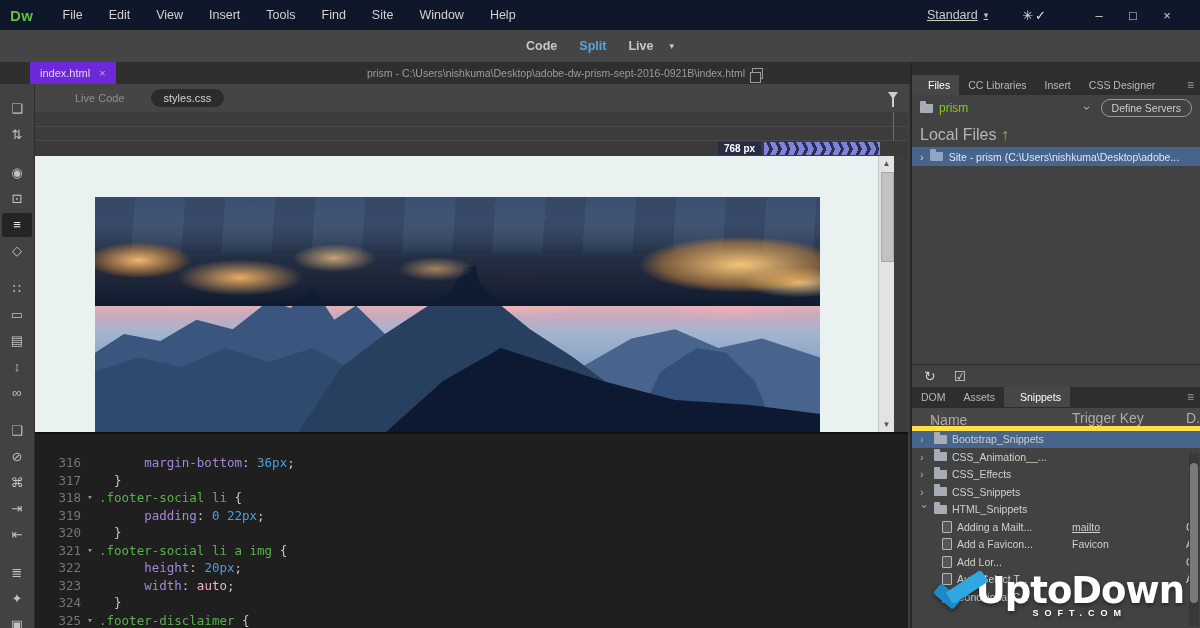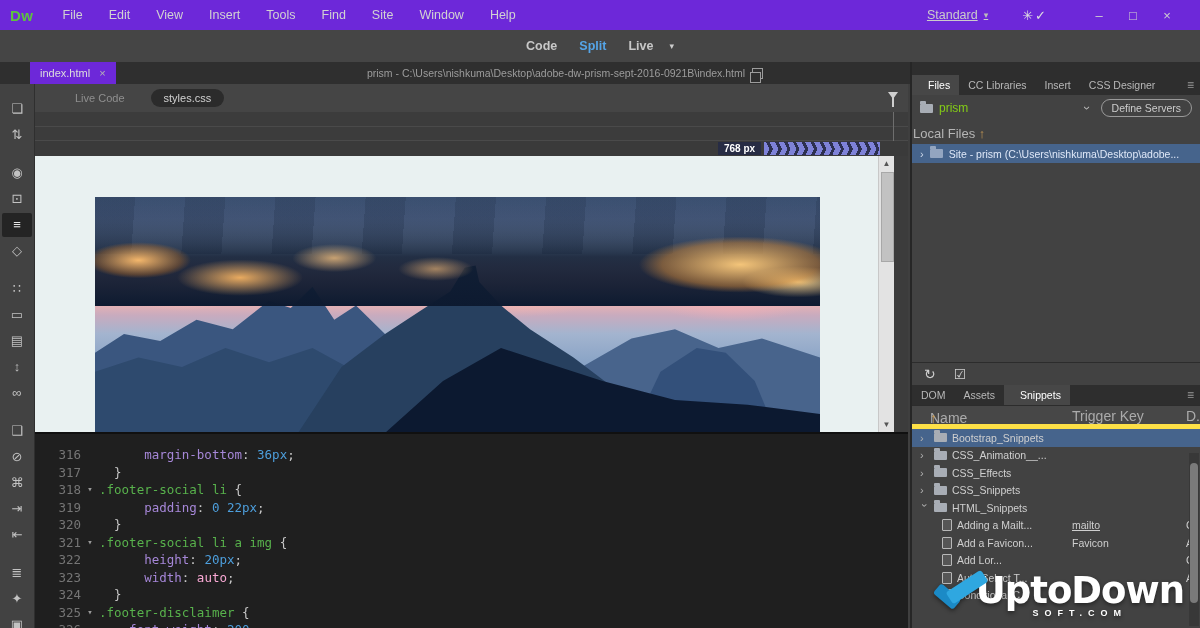--- a/index.html
+++ b/index.html
@@ -1,20 +1,20 @@
 <!DOCTYPE html>
 <html><head>
 <meta charset="utf-8">
 <style>
   html,body{margin:0;padding:0;background:#2b2b2b;}
   body{width:1200px;height:628px;overflow:hidden;font-family:"Liberation Sans","DejaVu Sans",sans-serif;-webkit-font-smoothing:antialiased;}
   #app{position:relative;width:1200px;height:628px;background:#3f3f3f;overflow:hidden;}
 
   
-  #menubar{position:absolute;top:0;left:0;right:0;height:30px;background:#6d28d9;border-bottom:1px solid #323232;display:flex;align-items:center;}
+  #menubar{position:absolute;top:0;left:0;right:0;height:30px;background:#0f172a;border-bottom:1px solid #323232;display:flex;align-items:center;}
   #dw-logo{color:#5ec23f;font-weight:bold;font-size:15px;margin:0 16px 0 10px;letter-spacing:.5px;}
   #menu-items{display:flex;align-items:center;}
   .menu-item{color:#d2d2d2;font-size:12.5px;padding:0 13px;cursor:default;}
   #menubar-right{margin-left:auto;display:flex;align-items:center;padding-right:16px;}
   #workspace{color:#cbcbcb;font-size:12.5px;display:flex;align-items:center;gap:6px;margin-right:34px;text-decoration:underline;}
   #workspace .chev{font-size:9px;color:#bbb;}
   #sync{color:#e0e0e0;font-size:13px;margin-right:36px;display:flex;gap:2px;}
   .winbtn{color:#cfcfcf;font-size:13px;width:34px;text-align:center;}
 
   
@@ -79,41 +79,41 @@
       radial-gradient(80px 22px at 97% 78%,rgba(255,215,140,.9),transparent 70%),
       linear-gradient(180deg,transparent 0,rgba(16,30,52,.25) 20%,rgba(14,26,46,.85) 55%,#0d1a30 100%);}
   .fg{background:#0c1930;clip-path:polygon(40% 100%,48% 78%,56% 64%,62% 70%,70% 78%,80% 86%,90% 88%,100% 92%,100% 100%);}
   #dv-scroll{position:absolute;right:14px;top:0;width:15px;height:100%;background:#e3e3e3;border-left:1px solid #c8c8c8;}
   #dv-scroll .arr{position:absolute;left:0;width:100%;text-align:center;font-size:8px;color:#555;}
   #dv-scroll .up{top:3px;} #dv-scroll .down{bottom:3px;}
   #dv-thumb{position:absolute;left:2px;top:16px;width:11px;height:88px;background:#c2c2c2;border:1px solid #a8a8a8;}
   #dv-strip{position:absolute;right:0;top:0;width:14px;height:100%;background:#3c3c3c;}
 
   
-  #codeview{position:absolute;top:432px;left:35px;width:873px;height:196px;background:#1f1f1f;border-top:2px solid #101010;overflow:hidden;font-family:"DejaVu Sans Mono","Liberation Mono",monospace;font-size:12.5px;line-height:17.5px;box-sizing:border-box;padding-top:12px;}
+  #codeview{position:absolute;top:432px;left:35px;width:873px;height:196px;background:#1f1f1f;border-top:2px solid #101010;overflow:hidden;font-family:"DejaVu Sans Mono","Liberation Mono",monospace;font-size:12.5px;line-height:17.5px;box-sizing:border-box;padding-top:20px;}
   .code-line{display:flex;white-space:pre;}
   .ln{width:46px;text-align:right;color:#757575;flex:none;}
   .fold{width:18px;text-align:center;color:#9a9a9a;font-size:9px;flex:none;}
   .tk-pr{color:#a687d8;} .tk-va{color:#4d9fdd;} .tk-se{color:#58b24c;} .tk-or{color:#f9a8d4;} .tk-pl{color:#c8c8c8;}
 
   
   #rightpanel{position:absolute;top:62px;left:910px;width:290px;height:566px;background:#424242;border-left:2px solid #262626;box-sizing:border-box;display:flex;flex-direction:column;}
   .rp-top{height:13px;background:#2e2e2e;flex:none;}
   .ptabs{display:flex;background:#2e2e2e;height:20px;flex:none;position:relative;}
   .ptab{font-size:10.5px;color:#b8b8b8;padding:0 9px;display:flex;align-items:center;}
   .ptab.active{background:#474747;color:#fff;padding-left:16px;}
   .hamb{position:absolute;right:6px;top:3px;color:#999;font-size:12px;}
   #siterow{height:26px;display:flex;align-items:center;padding:0 8px;gap:6px;flex:none;}
   .cssfolder{width:13px;height:9px;background:#a8adb5;border-radius:1px;position:relative;flex:none;}
   .cssfolder::before{content:'';position:absolute;top:-3px;left:0;width:6px;height:3px;background:inherit;border-radius:1px 1px 0 0;}
   .cssfolder.blue{background:#93a5c0;}
   #sitename{color:#84cc16;font-size:12px;flex:1;}
   #site-chev{color:#bbb;font-size:12px;transform:rotate(90deg);margin-right:6px;}
   #defservers{border:1px solid #9a9a9a;border-radius:10px;color:#ccc;font-size:10.5px;padding:2px 10px;white-space:nowrap;}
-  #localfiles{padding:5px 1px 3px;font-size:13px;color:#b5b5b5;flex:none;}
+  #localfiles{padding:5px 8px 3px;font-size:16px;color:#b5b5b5;flex:none;}
   #localfiles .sortarrow{color:#c89a55;}
   #rootrow{height:19px;background:#46648c;display:flex;align-items:center;gap:6px;padding:0 8px;font-size:10.5px;color:#dfe8f8;flex:none;white-space:nowrap;overflow:hidden;}
   #rootrow .chev{color:#cdd8ea;font-size:11px;}
   #rp-filler{flex:1;}
   #iconsrow{height:22px;border-top:1px solid #2c2c2c;display:flex;align-items:center;gap:18px;padding:0 12px;color:#d0d0d0;flex:none;}
   #iconsrow .i{font-size:14px;}
   #snip-header{height:18px;background:#474747;border-top:1px solid #2c2c2c;border-bottom:5px solid #fde047;position:relative;font-size:14px;color:#ababab;flex:none;}
   #snip-header span{position:absolute;top:2px;}
   .col-name{left:18px;} .col-trig{left:160px;} .col-desc{left:274px;}
   #snippet-rows{flex:1;overflow:hidden;position:relative;}

